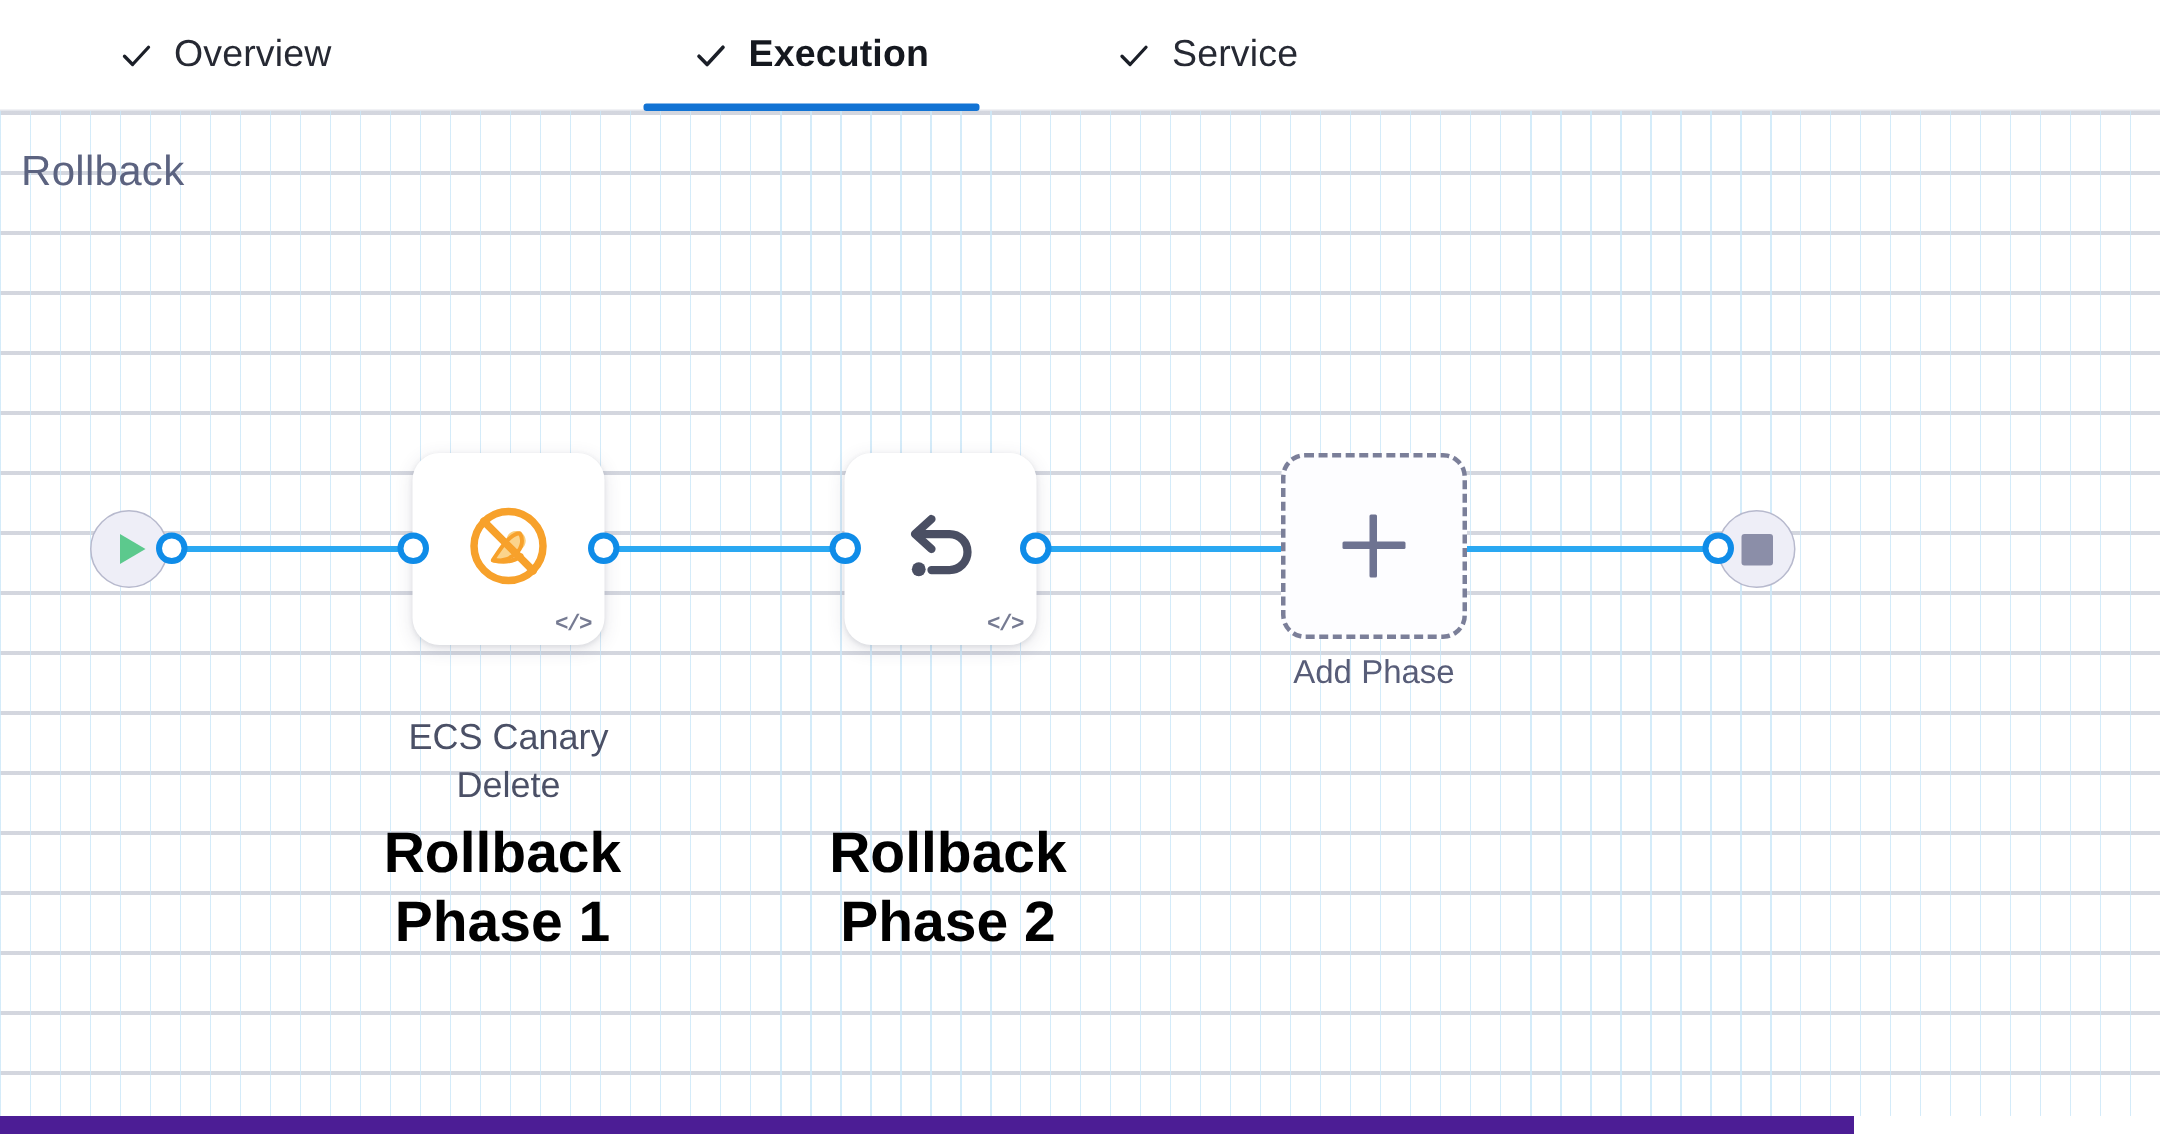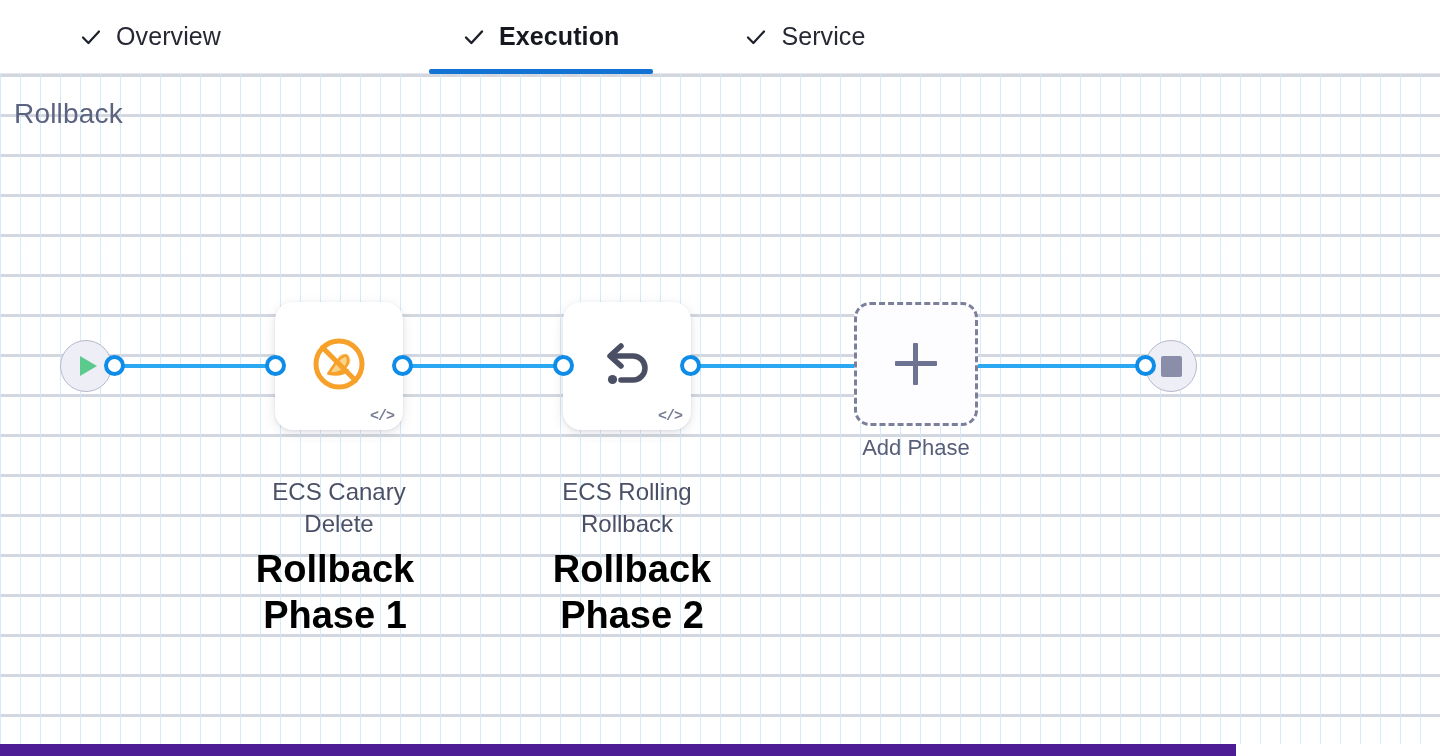--- a/index.html
+++ b/index.html
@@ -367,22 +367,20 @@
         <div class="step-card">
           <span class="step-icon">
             <svg width="60" height="60" viewBox="0 0 60 60" aria-hidden="true">
               <path d="M13 22 L24 12 M13 22 L24 32" fill="none" stroke="#4a4f63" stroke-width="5.5" stroke-linecap="round" stroke-linejoin="round"></path>
               <path d="M14 22 H36 a12 12 0 0 1 0 24 H24" fill="none" stroke="#4a4f63" stroke-width="5.5" stroke-linecap="round" stroke-linejoin="round"></path>
               <circle cx="15.5" cy="45.5" r="4.6" fill="#4a4f63"></circle>
             </svg>
           </span>
           <span class="code-badge">&lt;/&gt;</span>
         </div>
-        <div class="step-label">ECS Rolling
-Rollback</div>
       </div>
       <div class="port" style="left:553px;"></div>
       <div class="port" style="left:680px;"></div>
 
       <div class="addstep" style="left:854px;">
         <div class="addstep-box">
           <span class="plus"></span>
         </div>
         <div class="addstep-label">Add Phase</div>
       </div>

